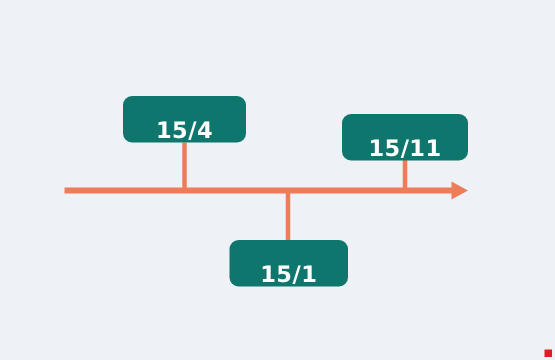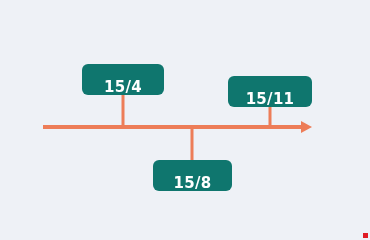--- a/index.html
+++ b/index.html
@@ -73,17 +73,17 @@
 
   <div class="milestone-box" id="box-0">
     <span class="milestone-label">15/4</span>
   </div>
 
   <div class="milestone-box" id="box-1">
     <span class="milestone-label">15/11</span>
   </div>
 
   <div class="milestone-box" id="box-2">
-    <span class="milestone-label">15/8</span>
+    <span class="milestone-label">15/1</span>
   </div>
 
   <div class="corner-mark"></div>
 </div>
 
 </body></html>

